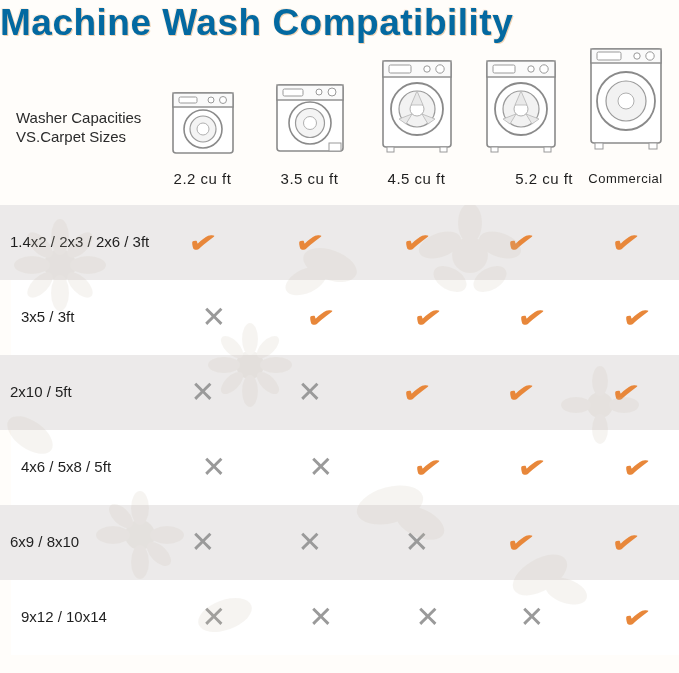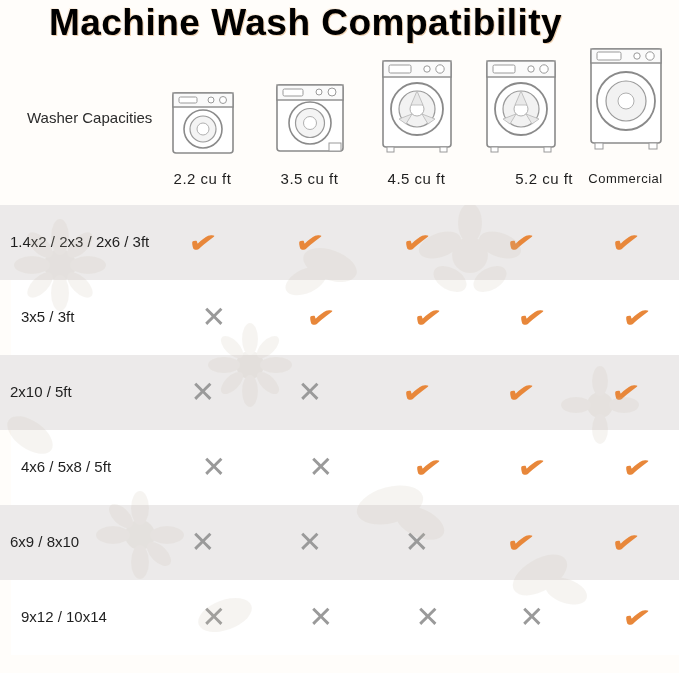--- a/index.html
+++ b/index.html
@@ -20,36 +20,36 @@
     height: 673px;
     background: #fffdfa;
   }
 
   
   .title {
     position: absolute;
     top: 2px;
     left: 0;
     width: 611px;
-    text-align: center;
+    text-align: left;
     font-size: 37px;
     font-weight: bold;
     letter-spacing: 0.5px;
-    color: #000000;
+    color: #0369a1;
     text-shadow:
       1px 1px 0 #f0d3b4,
       -1px -1px 0 #fbeee0;
     font-family: "Liberation Sans", sans-serif;
     white-space: nowrap;
   }
 
   
   .header-label {
     position: absolute;
-    left: 27px;
+    left: 16px;
     top: 108px;
     width: 150px;
     font-size: 15px;
     line-height: 19px;
     color: #2b2b2b;
   }
 
   .col-head {
     position: absolute;
     top: 55px;
@@ -140,20 +140,21 @@
 </style>
 </head>
 <body>
 
 <div id="page">
 
   <div class="title">Machine Wash Compatibility</div>
 
   <div class="header-label">
     <div>Washer Capacities</div>
+    <div>VS.Carpet Sizes</div>
   </div>
 
   <div class="col-head" style="left:150px;">
     <div class="washer-img">
       <svg width="72" height="78" viewBox="0 0 72 78">
         <rect x="6" y="16" width="60" height="60" rx="3" fill="#fff" stroke="#8a8a8a" stroke-width="1.6"></rect>
         <rect x="6" y="16" width="60" height="14" fill="#fafafa" stroke="#8a8a8a" stroke-width="1.4"></rect>
         <rect x="12" y="20" width="18" height="6" rx="1.5" fill="#fff" stroke="#9a9a9a" stroke-width="1"></rect>
         <circle cx="44" cy="23" r="3" fill="#fff" stroke="#9a9a9a" stroke-width="1"></circle>
         <circle cx="56" cy="23" r="3.5" fill="#fff" stroke="#9a9a9a" stroke-width="1"></circle>

